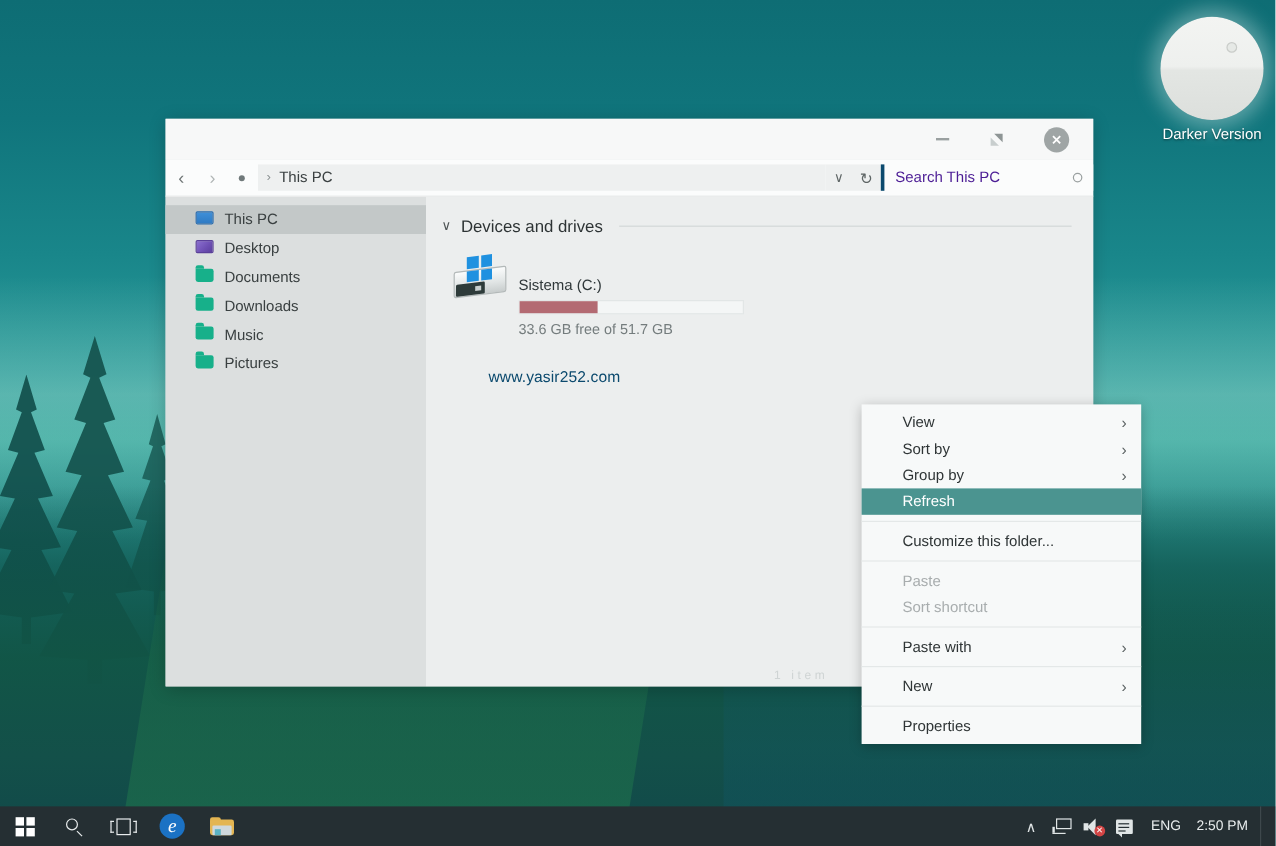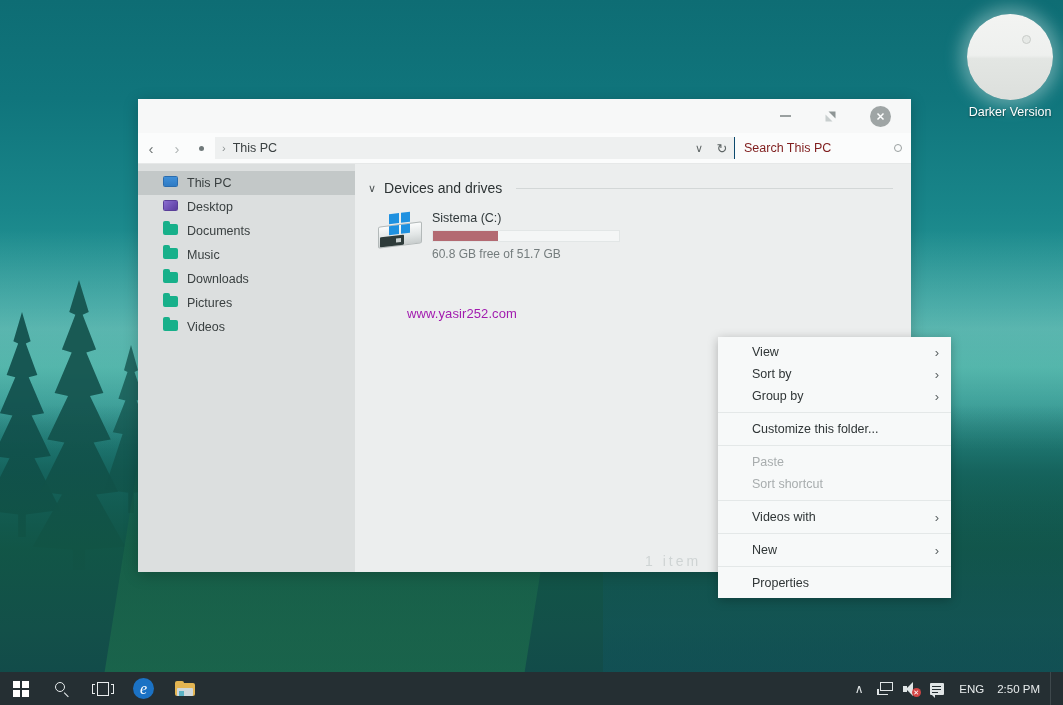--- a/index.html
+++ b/index.html
@@ -155,24 +155,24 @@
   #nav-dropdown, #nav-refresh {
     width: 22px; height: 22px;
     display: flex; align-items: center; justify-content: center;
     color: #5e6565; font-size: 11px;
     background: #eef0f0;
   }
   #nav-refresh { width: 24px; font-size: 13px; }
   #searchbox {
     width: 177px; height: 22px;
     background: #fbfcfc;
-    border-left: 1px solid #0c4a6e;
+    border-left: 3px solid #0c4a6e;
     display: flex; align-items: center;
     padding: 0 9px;
-    font-size: 12.5px; color: #7f1d1d;
+    font-size: 12.5px; color: #4c1d95;
   }
   #searchbox .txt { flex: 1; }
   #searchbox .mag {
     width: 8px; height: 8px; border-radius: 50%;
     border: 1.3px solid #9aa0a0;
   }
 
   
   #wbody { display: flex; height: 408px; }
 
@@ -256,40 +256,40 @@
   }
   #drive-ico .win {
     position: absolute; left: 13px; top: 3px;
     width: 21px; height: 21px;
     display: grid; grid-template-columns: 1fr 1fr; grid-template-rows: 1fr 1fr;
     gap: 2px;
     transform: skewY(-7deg);
   }
   #drive-ico .win i { background: #1f91e0; display: block; }
 
-  #drive-info { margin-left: 6px; padding-top: 1px; }
+  #drive-info { margin-left: 6px; padding-top: 1px; margin-top: 20px; }
   #drive-name { font-size: 12.5px; color: #30383a; }
   #bar-outer {
     margin-top: 5px;
     width: 188px; height: 12px;
     background: #f4f6f6;
     border: 1px solid #e2e6e6;
   }
   #bar-fill { height: 100%; background: #b36a72; }
   #drive-free { margin-top: 5px; font-size: 12px; color: #747c7d; }
 
   #watermark {
     position: absolute; left: 52px; top: 142px;
-    font-size: 13px; color: #a21caf;
+    font-size: 13px; color: #0c4a6e;
     letter-spacing: .1px;
   }
 
   #statusline {
     position: absolute; left: 290px; bottom: 3px;
-    font-size: 14px; color: #cfd4d4; letter-spacing: 3px;
+    font-size: 10px; color: #cfd4d4; letter-spacing: 3px;
     white-space: nowrap;
   }
 
   
   #ctxmenu {
     position: absolute; left: 718px; top: 337px;
     width: 233px;
     background: #f7f9f9;
     box-shadow: 0 2px 10px rgba(0,0,0,.26);
     padding: 4px 0;
@@ -527,39 +527,33 @@
           <div class="side-item">
             <span class="side-ico">
               <span class="ico-folder" style="display: block;"></span>
             </span>
             <span>Documents</span>
           </div>
           <div class="side-item">
             <span class="side-ico">
               <span class="ico-folder" style="display: block;"></span>
             </span>
-            <span>Music</span>
+            <span>Downloads</span>
           </div>
           <div class="side-item">
             <span class="side-ico">
               <span class="ico-folder" style="display: block;"></span>
             </span>
-            <span>Downloads</span>
+            <span>Music</span>
           </div>
           <div class="side-item">
             <span class="side-ico">
               <span class="ico-folder" style="display: block;"></span>
             </span>
             <span>Pictures</span>
-          </div>
-          <div class="side-item">
-            <span class="side-ico">
-              <span class="ico-folder" style="display: block;"></span>
-            </span>
-            <span>Videos</span>
           </div>
         </div>
 
       <div id="content">
         <div id="group-header">
           <span class="chev">∨</span>
           <span>Devices and drives</span>
           <span class="rule"></span>
         </div>
 
@@ -572,21 +566,21 @@
                 <i></i>
                 <i></i>
               </span>
             <span class="face"></span>
           </div>
           <div id="drive-info">
             <div id="drive-name">Sistema (C:)</div>
             <div id="bar-outer">
               <div id="bar-fill" style="width: 35%; background: rgb(179, 106, 114);"></div>
             </div>
-            <div id="drive-free">60.8 GB free of 51.7 GB</div>
+            <div id="drive-free">33.6 GB free of 51.7 GB</div>
           </div>
         </div>
 
         <div id="watermark">www.yasir252.com</div>
         <div id="statusline">1 item</div>
       </div>
     </div>
   </div>
 
   <div id="ctxmenu">
@@ -595,34 +589,37 @@
         <span class="arrow">›</span>
       </div>
       <div class="ctx-item">
         <span>Sort by</span>
         <span class="arrow">›</span>
       </div>
       <div class="ctx-item">
         <span>Group by</span>
         <span class="arrow">›</span>
       </div>
+      <div class="ctx-item hl" style="background: rgb(75, 148, 144);">
+        <span>Refresh</span>
+      </div>
       <div class="ctx-sep"></div>
       <div class="ctx-item">
         <span>Customize this folder...</span>
       </div>
       <div class="ctx-sep"></div>
       <div class="ctx-item disabled">
         <span>Paste</span>
       </div>
       <div class="ctx-item disabled">
         <span>Sort shortcut</span>
       </div>
       <div class="ctx-sep"></div>
       <div class="ctx-item">
-        <span>Videos with</span>
+        <span>Paste with</span>
         <span class="arrow">›</span>
       </div>
       <div class="ctx-sep"></div>
       <div class="ctx-item">
         <span>New</span>
         <span class="arrow">›</span>
       </div>
       <div class="ctx-sep"></div>
       <div class="ctx-item">
         <span>Properties</span>

